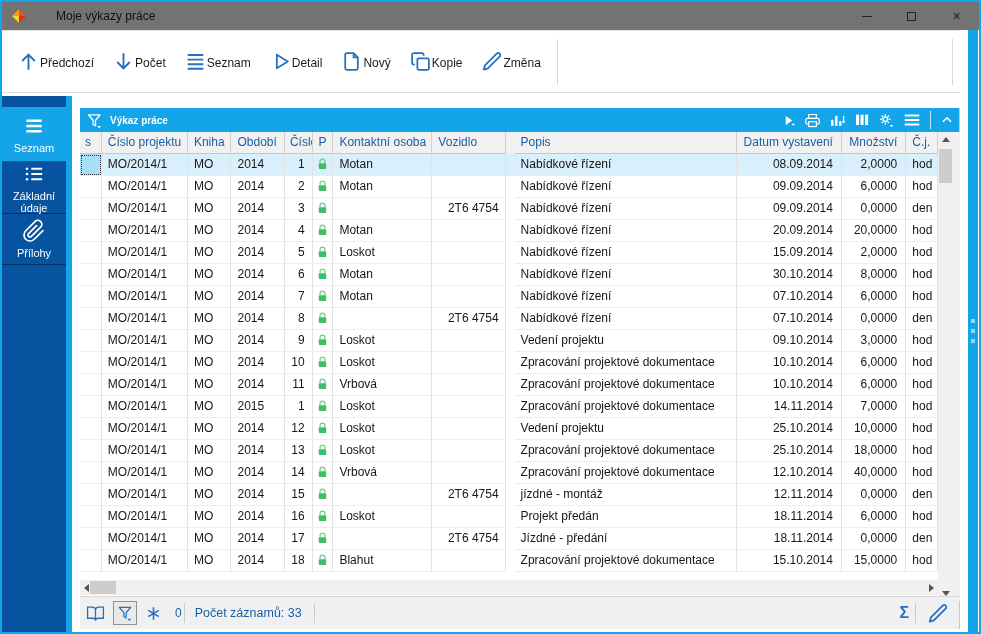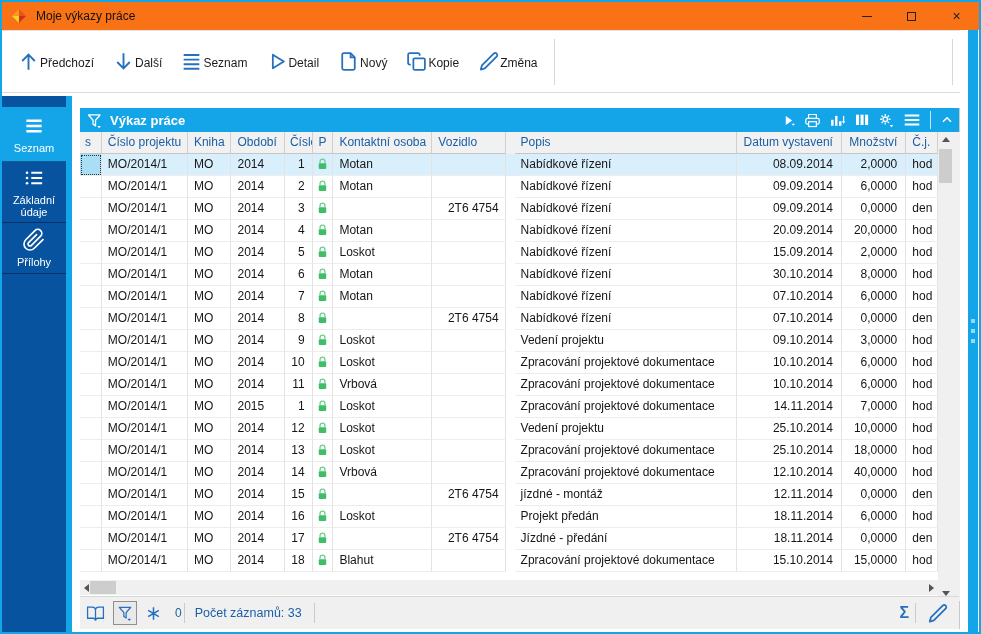--- a/index.html
+++ b/index.html
@@ -3,22 +3,22 @@
 <meta charset="utf-8">
 <style>
   * { margin:0; padding:0; box-sizing:border-box; }
   html,body { background:#777; }
   body { font-family:"Liberation Sans", sans-serif; }
 
   .window{ position:relative; width:981px; height:634px; background:#fff;
            border:2px solid #14A5E8; overflow:hidden; }
 
   
-  .titlebar{ position:absolute; left:0; top:0; right:0; height:28px; background:#f97316;
-             display:flex; align-items:center; }
+  .titlebar{ position:absolute; left:0; top:0; right:0; height:28px; background:#737373;
+             display:flex; align-items:center;gap:20px; }
   .app-icon{ width:16px; height:16px; margin-left:9px; }
   .app-icon svg{ width:16px; height:16px; display:block; }
   .win-title{ margin-left:9px; font-size:12px; color:#111; }
   .win-controls{ margin-left:auto; display:flex; height:100%; }
   .win-btn{ width:45px; height:100%; display:flex; align-items:center; justify-content:center; color:#222; }
   .glyph-min{ width:10px; height:1px; background:#222; }
   .glyph-max{ width:9px; height:9px; border:1px solid #222; }
   .glyph-close{ font-size:14px; line-height:1; }
 
   
@@ -35,32 +35,32 @@
 
   
   .sidebar{ position:absolute; left:0; top:94px; bottom:0; width:64px; background:#07539F;
             padding-top:11px; }
   .accent-strip{ position:absolute; left:64px; top:94px; bottom:0; width:6px; background:#14A5E8; }
   .side-tab{ width:100%; display:flex; flex-direction:column; align-items:center; justify-content:center;
              color:#fff; font-size:11px; text-align:center; line-height:12px;
              border-bottom:1px solid rgba(0,10,40,.45); gap:4px; }
   .side-tab svg{ width:24px; height:24px; display:block; }
   .side-tab.t1{ height:55px; }
-  .side-tab.t2{ height:61px; }
+  .side-tab.t2{ height:52px; }
   .side-tab.t3{ height:51px; }
   .side-tab.selected{ background:#14A5E8; }
 
   
   .panel{ position:absolute; left:78px; top:106px; width:880px; height:521px;
           border-right:1px solid #C9C9C9; background:#fff; }
   .panel-head{ position:absolute; left:0; top:0; width:100%; height:24px; background:#14A5E8;
                display:flex; align-items:center; color:#fff; }
   .panel-head svg{ display:block; }
   .ph-filter{ margin-left:6px; }
-  .panel-title{ font-size:13px; font-weight:bold; margin-left:7px; }
+  .panel-title{ font-size:10px; font-weight:bold; margin-left:7px; }
   .ph-icons{ margin-left:auto; display:flex; align-items:center; gap:8px; padding-right:4px; }
   .ph-icon{ display:flex; align-items:center; }
   .ph-sep{ width:1px; height:18px; background:rgba(255,255,255,.75); }
 
   
   .grid{ position:absolute; left:0; top:24px; width:858px; height:472px; background:#fff; overflow:hidden; }
   .hdr,.row{ display:flex; }
   .hdr{ height:22px; background:#F1F1F1; }
   .hdr .cell{ color:#1A5FA8; border-right:1px solid #CFCFCF; border-bottom:1px solid #C6C6C6; }
   .row{ height:22px; background:#fff; }
@@ -153,21 +153,21 @@
             </svg>
           </span>
           <span class="tb-label">Předchozí</span>
         </div>
         <div class="tb-btn">
           <span>
             <svg viewBox="0 0 22 22" width="23" height="23" fill="none" stroke="currentColor" stroke-width="1.7">
               <path d="M11 3v14.5M5 11.5l6 6 6-6" stroke-width="1.8"></path>
             </svg>
           </span>
-          <span class="tb-label">Další</span>
+          <span class="tb-label">Počet</span>
         </div>
         <div class="tb-btn">
           <span>
             <svg viewBox="0 0 22 22" width="23" height="23" fill="none" stroke="currentColor" stroke-width="1.7">
               <path d="M3.5 4.8h15M3.5 9.2h15M3.5 13.6h15M3.5 18h15" stroke-width="1.9"></path>
             </svg>
           </span>
           <span class="tb-label">Seznam</span>
         </div>
         <div class="tb-btn">

